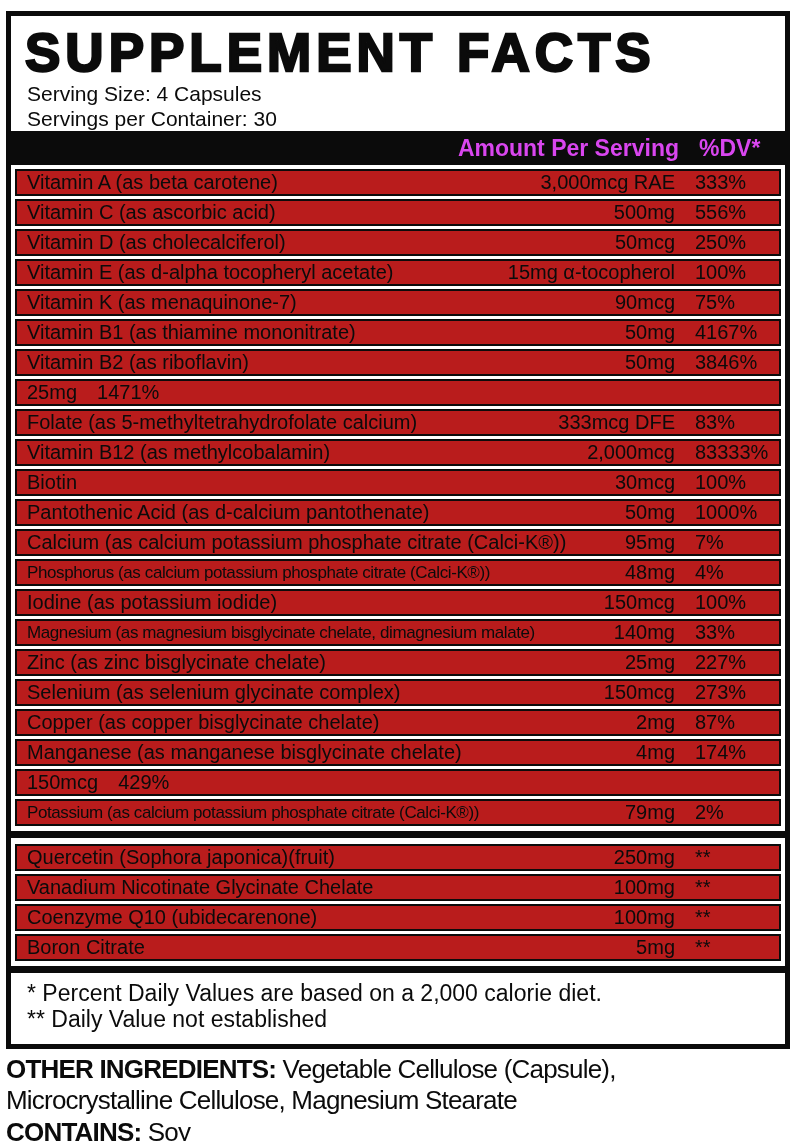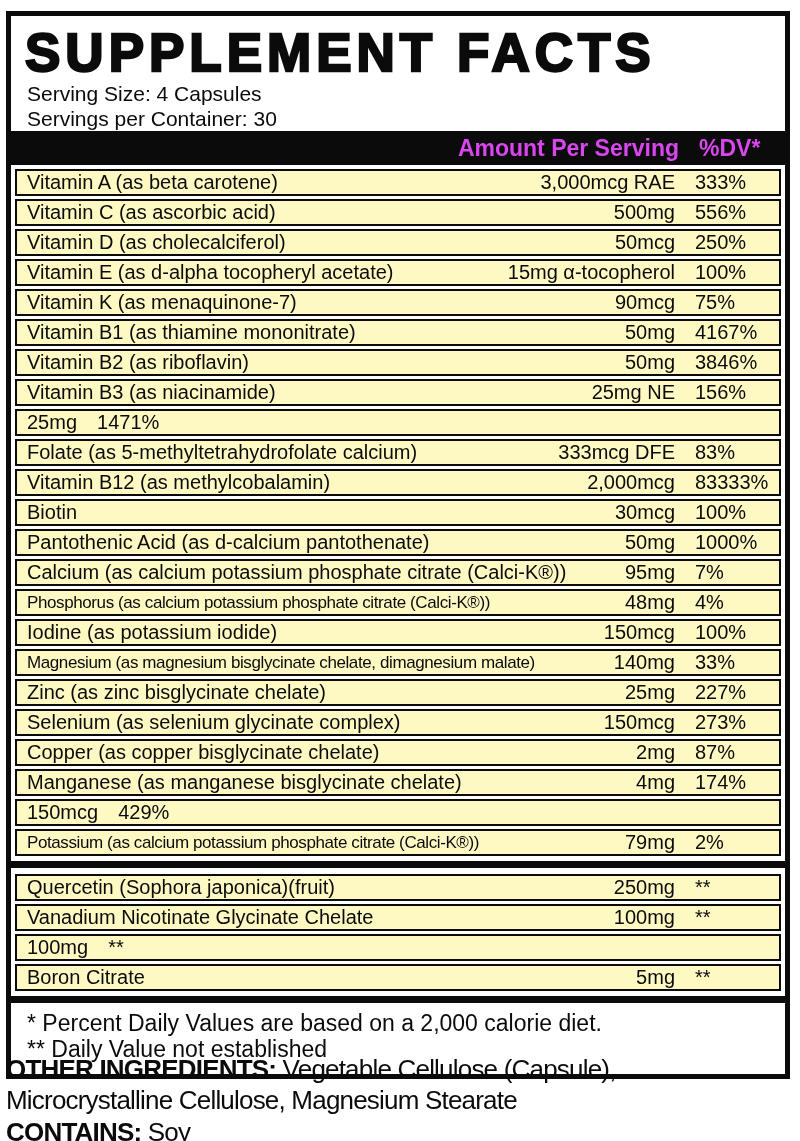--- a/index.html
+++ b/index.html
@@ -50,21 +50,21 @@
   .rows { padding-top: 1px; }
   .row {
     display: flex;
     align-items: center;
     border: 2px solid #0b0b0b;
     margin-top: 3px;
     height: 23px;
     padding: 0 12px 0 10px;
     font-size: 20px;
     line-height: 23px;
-    background: #fef9c3;
+    background: #b91c1c;
   }
   .row .name { flex: 1; white-space: nowrap; overflow: hidden; }
   .row .amount { white-space: nowrap; text-align: right; }
   .row .dv { width: 72px; margin-left: 20px; white-space: nowrap; }
   .row.cond .name { font-size: 17px; letter-spacing: -0.4px; }
   .thick-divider {
     height: 7px;
     background: #0b0b0b;
     margin: 5px -4px 2px -4px;
   }
@@ -129,25 +129,20 @@
     <span class="name">Vitamin B1 (as thiamine mononitrate)</span>
     <span class="amount">50mg</span>
     <span class="dv">4167%</span>
   </div>
       <div class="row">
     <span class="name">Vitamin B2 (as riboflavin)</span>
     <span class="amount">50mg</span>
     <span class="dv">3846%</span>
   </div>
       <div class="row">
-    <span class="name">Vitamin B3 (as niacinamide)</span>
-    <span class="amount">25mg NE</span>
-    <span class="dv">156%</span>
-  </div>
-      <div class="row">
     <span class="amount">25mg</span>
     <span class="dv">1471%</span>
   </div>
       <div class="row">
     <span class="name">Folate (as 5-methyltetrahydrofolate calcium)</span>
     <span class="amount">333mcg DFE</span>
     <span class="dv">83%</span>
   </div>
       <div class="row">
     <span class="name">Vitamin B12 (as methylcobalamin)</span>
@@ -222,20 +217,21 @@
     <span class="name">Quercetin (Sophora japonica)(fruit)</span>
     <span class="amount">250mg</span>
     <span class="dv">**</span>
   </div>
       <div class="row">
     <span class="name">Vanadium Nicotinate Glycinate Chelate</span>
     <span class="amount">100mg</span>
     <span class="dv">**</span>
   </div>
       <div class="row">
+    <span class="name">Coenzyme Q10 (ubidecarenone)</span>
     <span class="amount">100mg</span>
     <span class="dv">**</span>
   </div>
       <div class="row">
     <span class="name">Boron Citrate</span>
     <span class="amount">5mg</span>
     <span class="dv">**</span>
   </div>
     </div>
 

